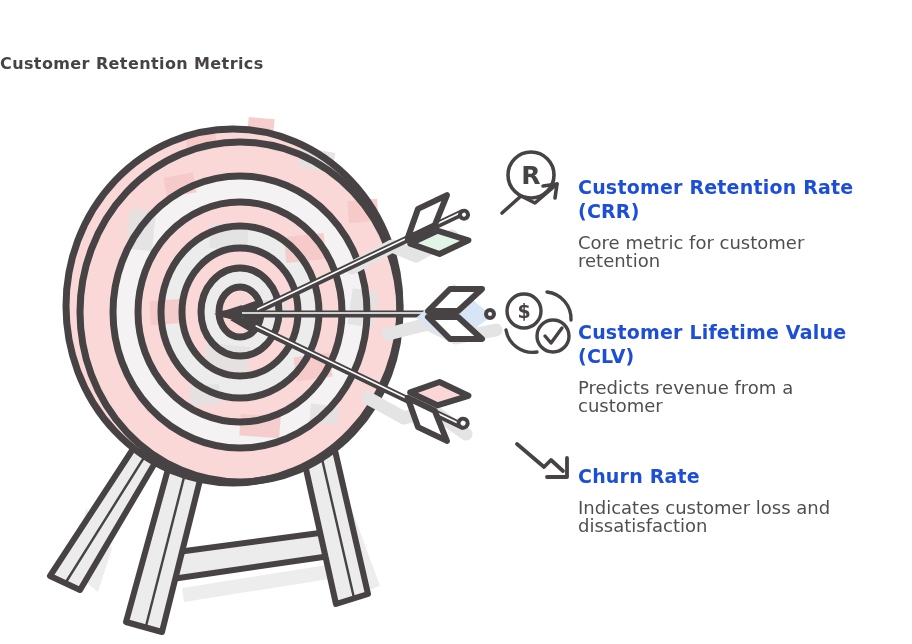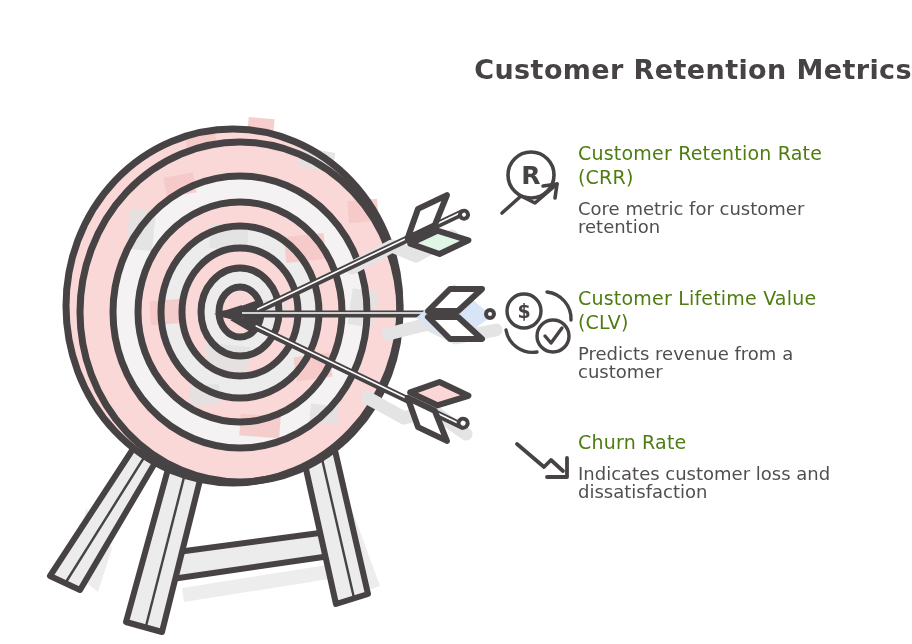--- a/index.html
+++ b/index.html
@@ -1,27 +1,27 @@
 <!DOCTYPE html>
 <html><head>
 <meta charset="utf-8">
 <style>
   html,body{margin:0;padding:0;background:#ffffff;}
   .canvas{
     position:relative;width:912px;height:644px;overflow:hidden;background:#ffffff;
     font-family:"DejaVu Sans", sans-serif;color:#474344;
   }
   .page-title{
-    position:absolute;left:0;right:0;top:54px;text-align:right;
-    font-size:27px;font-weight:bold;letter-spacing:.4px;color:#474344;
+    position:absolute;left:0;right:0;top:54px;text-align:left;
+    font-size:16px;font-weight:bold;letter-spacing:.4px;color:#474344;
   }
   .illustration{position:absolute;left:0;top:0;}
   .metric{position:absolute;left:578px;width:295px;}
   .metric-title{
-    font-size:19px;line-height:24px;font-weight:normal;color:#4d7c0f;letter-spacing:.2px;
+    font-size:19px;line-height:24px;font-weight:bold;color:#1d4ed8;letter-spacing:.2px;margin-top:34px;
   }
   .metric-desc{
     margin-top:11px;font-size:18px;line-height:18px;color:#524e4f;
   }
   .m1{top:141px;} .m2{top:286px;} .m3{top:430px;}
 </style>
 </head>
 <body>
 
 <div class="canvas">

